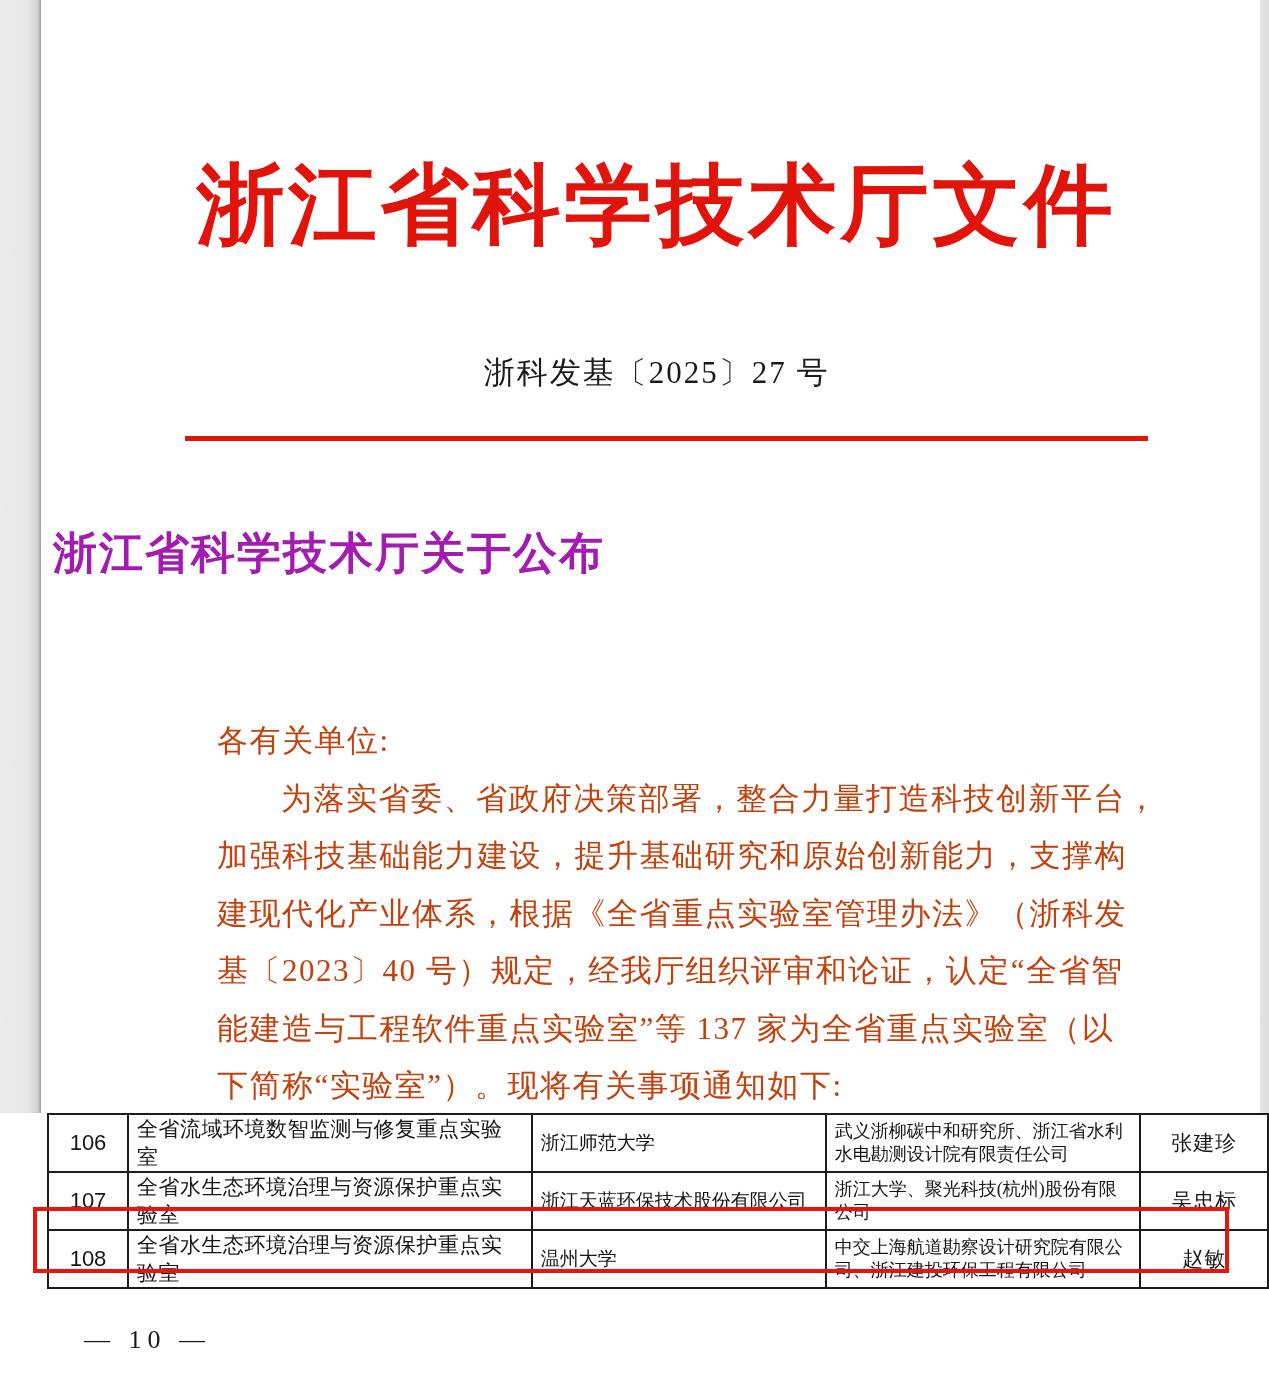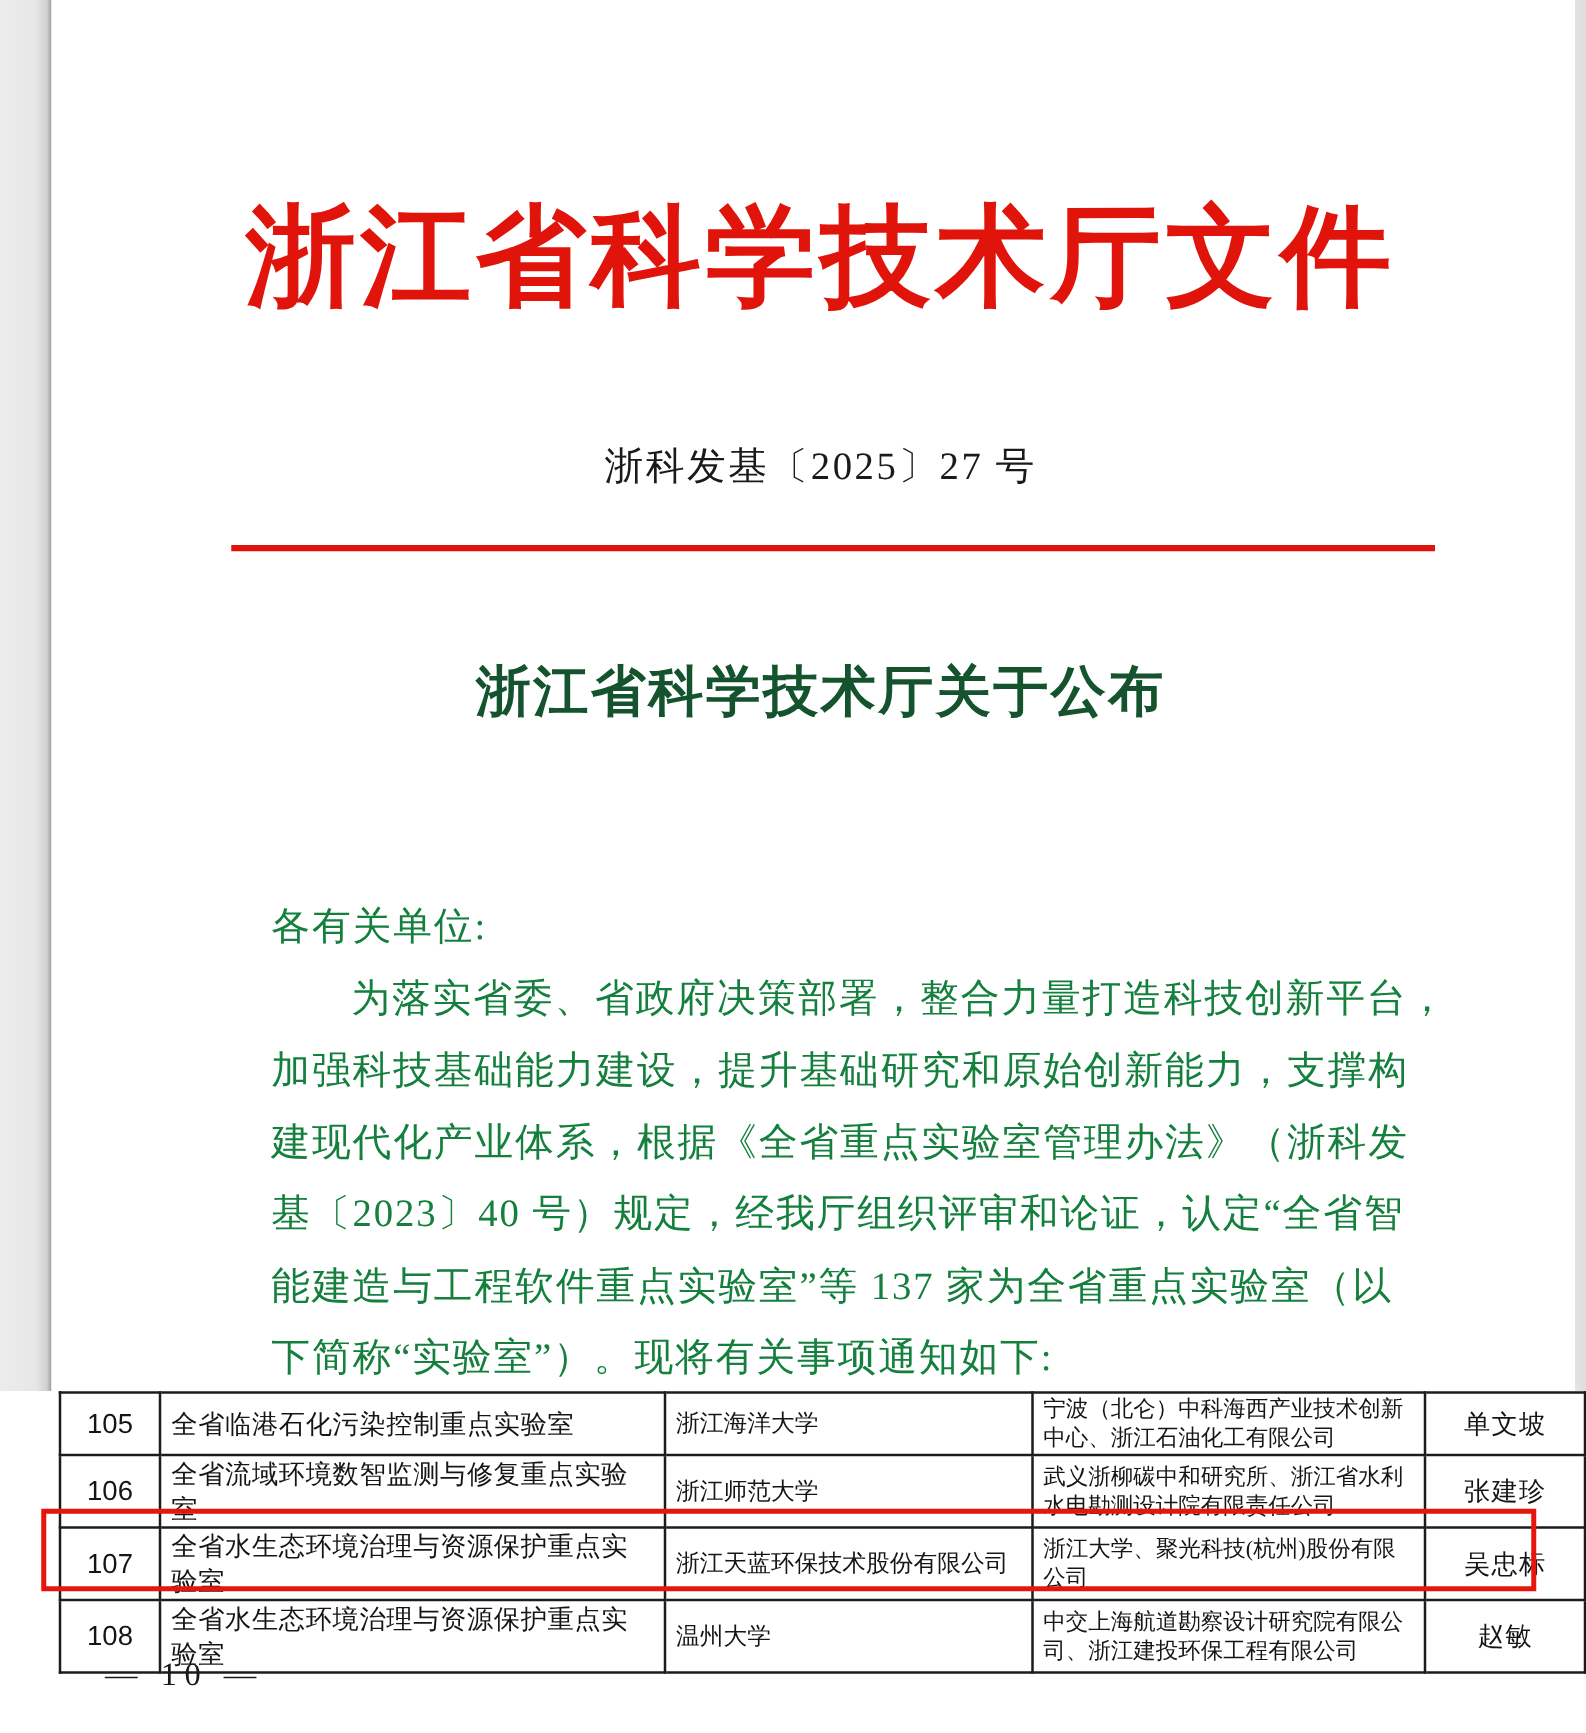--- a/index.html
+++ b/index.html
@@ -39,29 +39,29 @@
   .doc-number{
     position:absolute;left:0;top:352px;width:100%;
     text-align:center;font-size:31px;letter-spacing:2px;
     color:#1a1a1a;white-space:nowrap;
   }
   .red-rule{
     position:absolute;left:132px;top:436px;width:963px;height:5px;
   }
   .notice-title{
     position:absolute;left:0;top:524px;width:100%;
-    text-align:center;font-weight:bold;color:#14532d;
+    font-weight:bold;color:#a21caf;
   }
   .notice-title .t1{font-size:44px;letter-spacing:2px;white-space:nowrap;}
   .notice-title .t2{font-size:43px;letter-spacing:1px;margin-top:32px;white-space:nowrap;}
 
   .body-text{
     position:absolute;left:164px;top:712px;width:930px;
     font-size:31px;line-height:57.5px;letter-spacing:1.5px;
-    color:#15803d;
+    color:#c2410c;
   }
   .body-text .line{white-space:nowrap;}
   .body-text .indent{padding-left:64px;}
 
   
   .band{
     position:absolute;left:0;top:1113px;width:1269px;height:273px;
     background:#ffffff;
   }
 
@@ -128,27 +128,20 @@
       <div class="line">能建造与工程软件重点实验室”等 137 家为全省重点实验室（以</div>
       <div class="line">下简称“实验室”）。现将有关事项通知如下:</div>
     </div>
 
   </div>
 
   <div class="band">
 
     <table class="lab-table">
       <tbody>
-        <tr class="r105">
-          <td class="c-no">105</td>
-          <td class="c-lab">全省临港石化污染控制重点实验室</td>
-          <td class="c-host">浙江海洋大学</td>
-          <td class="c-part">宁波（北仑）中科海西产业技术创新中心、浙江石油化工有限公司</td>
-          <td class="c-lead">单文坡</td>
-        </tr>
         <tr class="r106">
           <td class="c-no">106</td>
           <td class="c-lab">全省流域环境数智监测与修复重点实验室</td>
           <td class="c-host">浙江师范大学</td>
           <td class="c-part">武义浙柳碳中和研究所、浙江省水利水电勘测设计院有限责任公司</td>
           <td class="c-lead">张建珍</td>
         </tr>
         <tr class="r107">
           <td class="c-no">107</td>
           <td class="c-lab">全省水生态环境治理与资源保护重点实验室</td>

